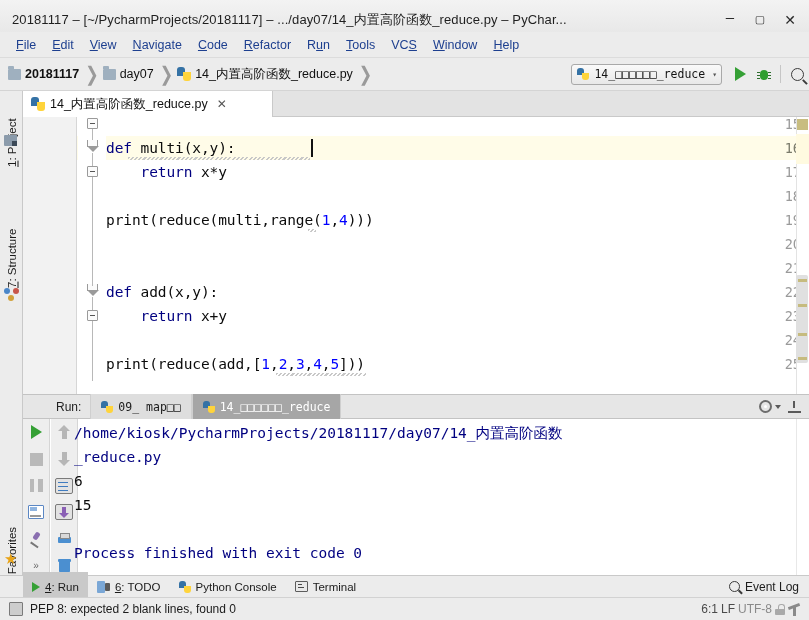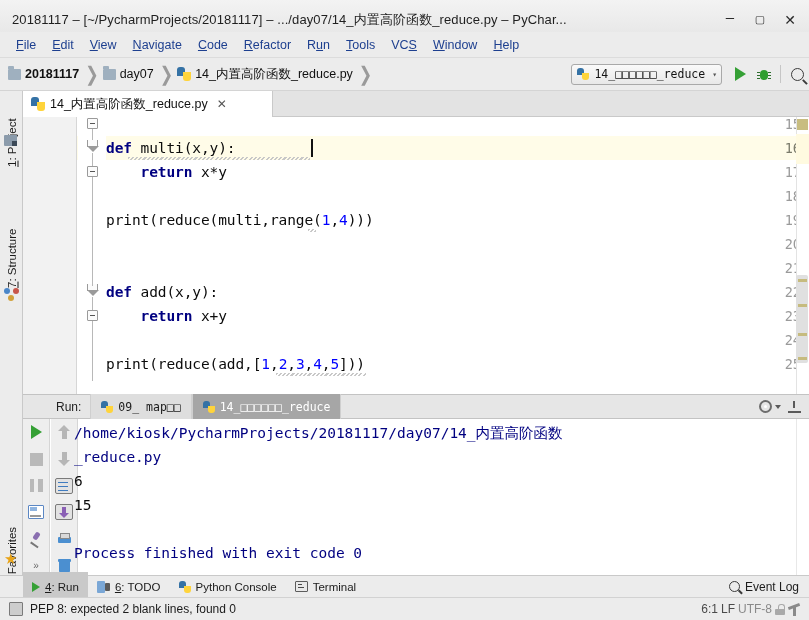--- a/index.html
+++ b/index.html
@@ -164,21 +164,21 @@
   }
   .curline-hl {
     position:absolute; left:0; top:0; width:786px; height:24px; background:#fffce8;
   }
   .curline-no { color:#7a7a6a !important; }
   .codeline {
     position:absolute; left:83px; height:24px; line-height:24px;
     font-family:"DejaVu Sans Mono", monospace; font-size:14.5px;
     white-space:pre; color:#0b0b0b; letter-spacing:-0.1px;
   }
-  .kw { color:#000080; font-weight:bold; }
+  .kw { color:#000080; font-weight:normal; }
   .num { color:#0000ff; }
   .fn  { color:#0b0b0b; }
   .fold-line { position:absolute; left:69px; width:1px; background:#b8b8b8; }
   .fold-box {
     position:absolute; left:64px; width:11px; height:11px;
     border:1px solid #9a9a9a; background:#fbfbfb; border-radius:1px;
   }
   .fold-box:after{
     content:''; position:absolute; left:2px; top:4px; width:5px; height:1px; background:#555;
   }

